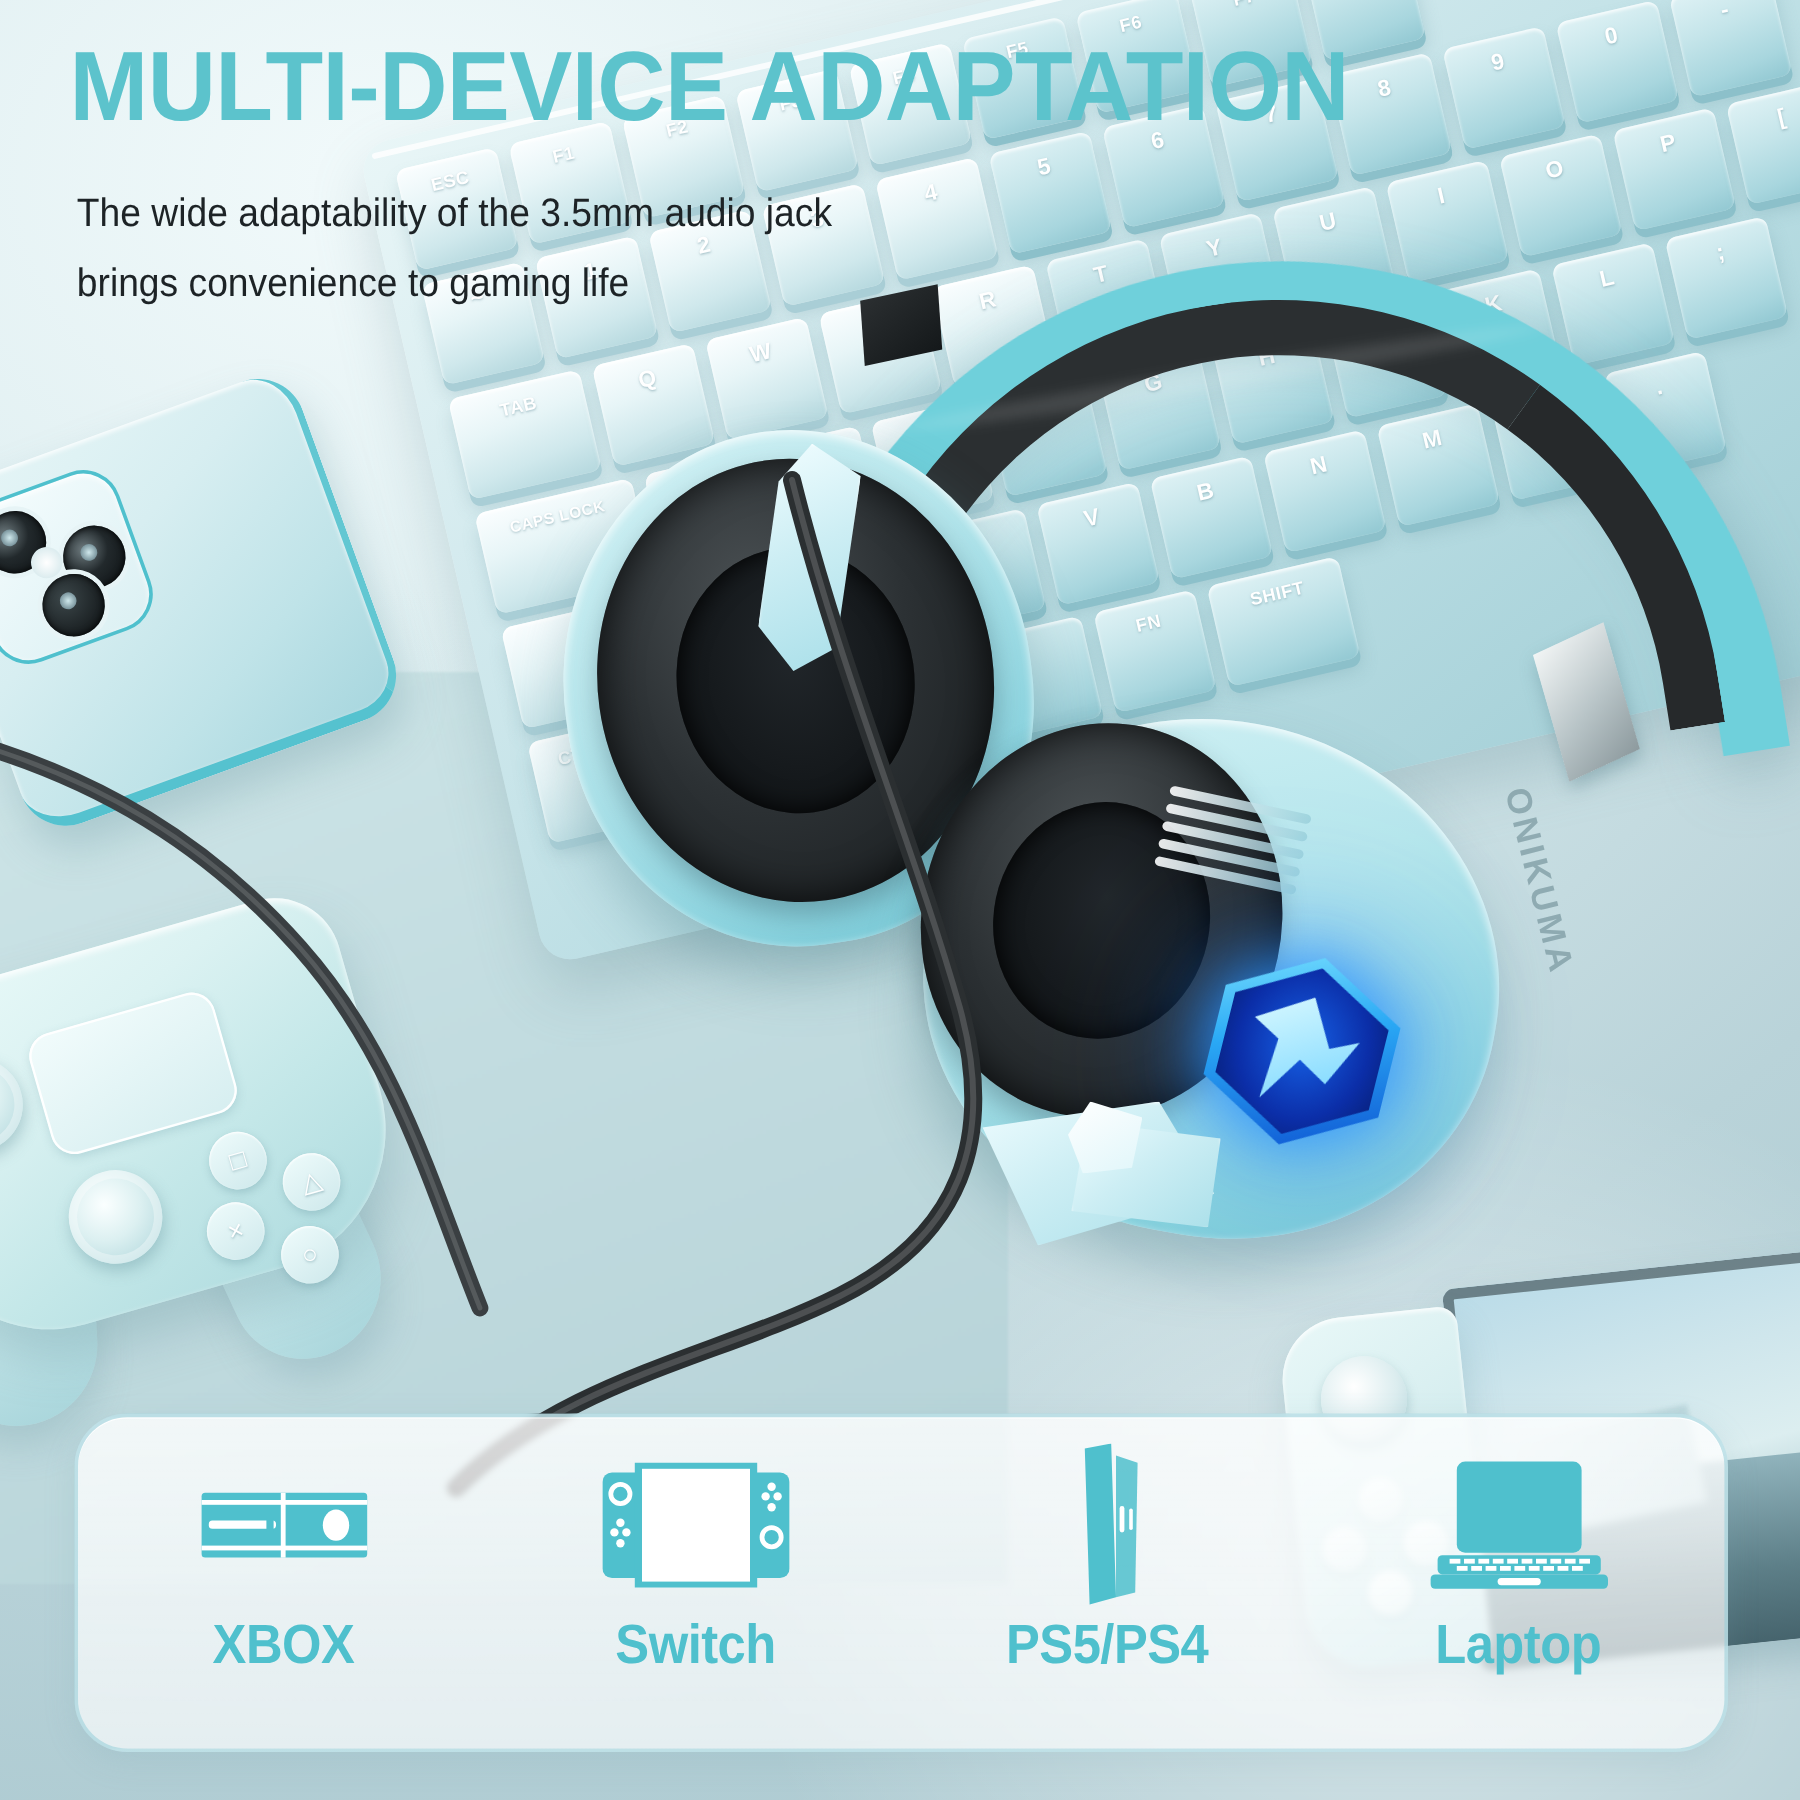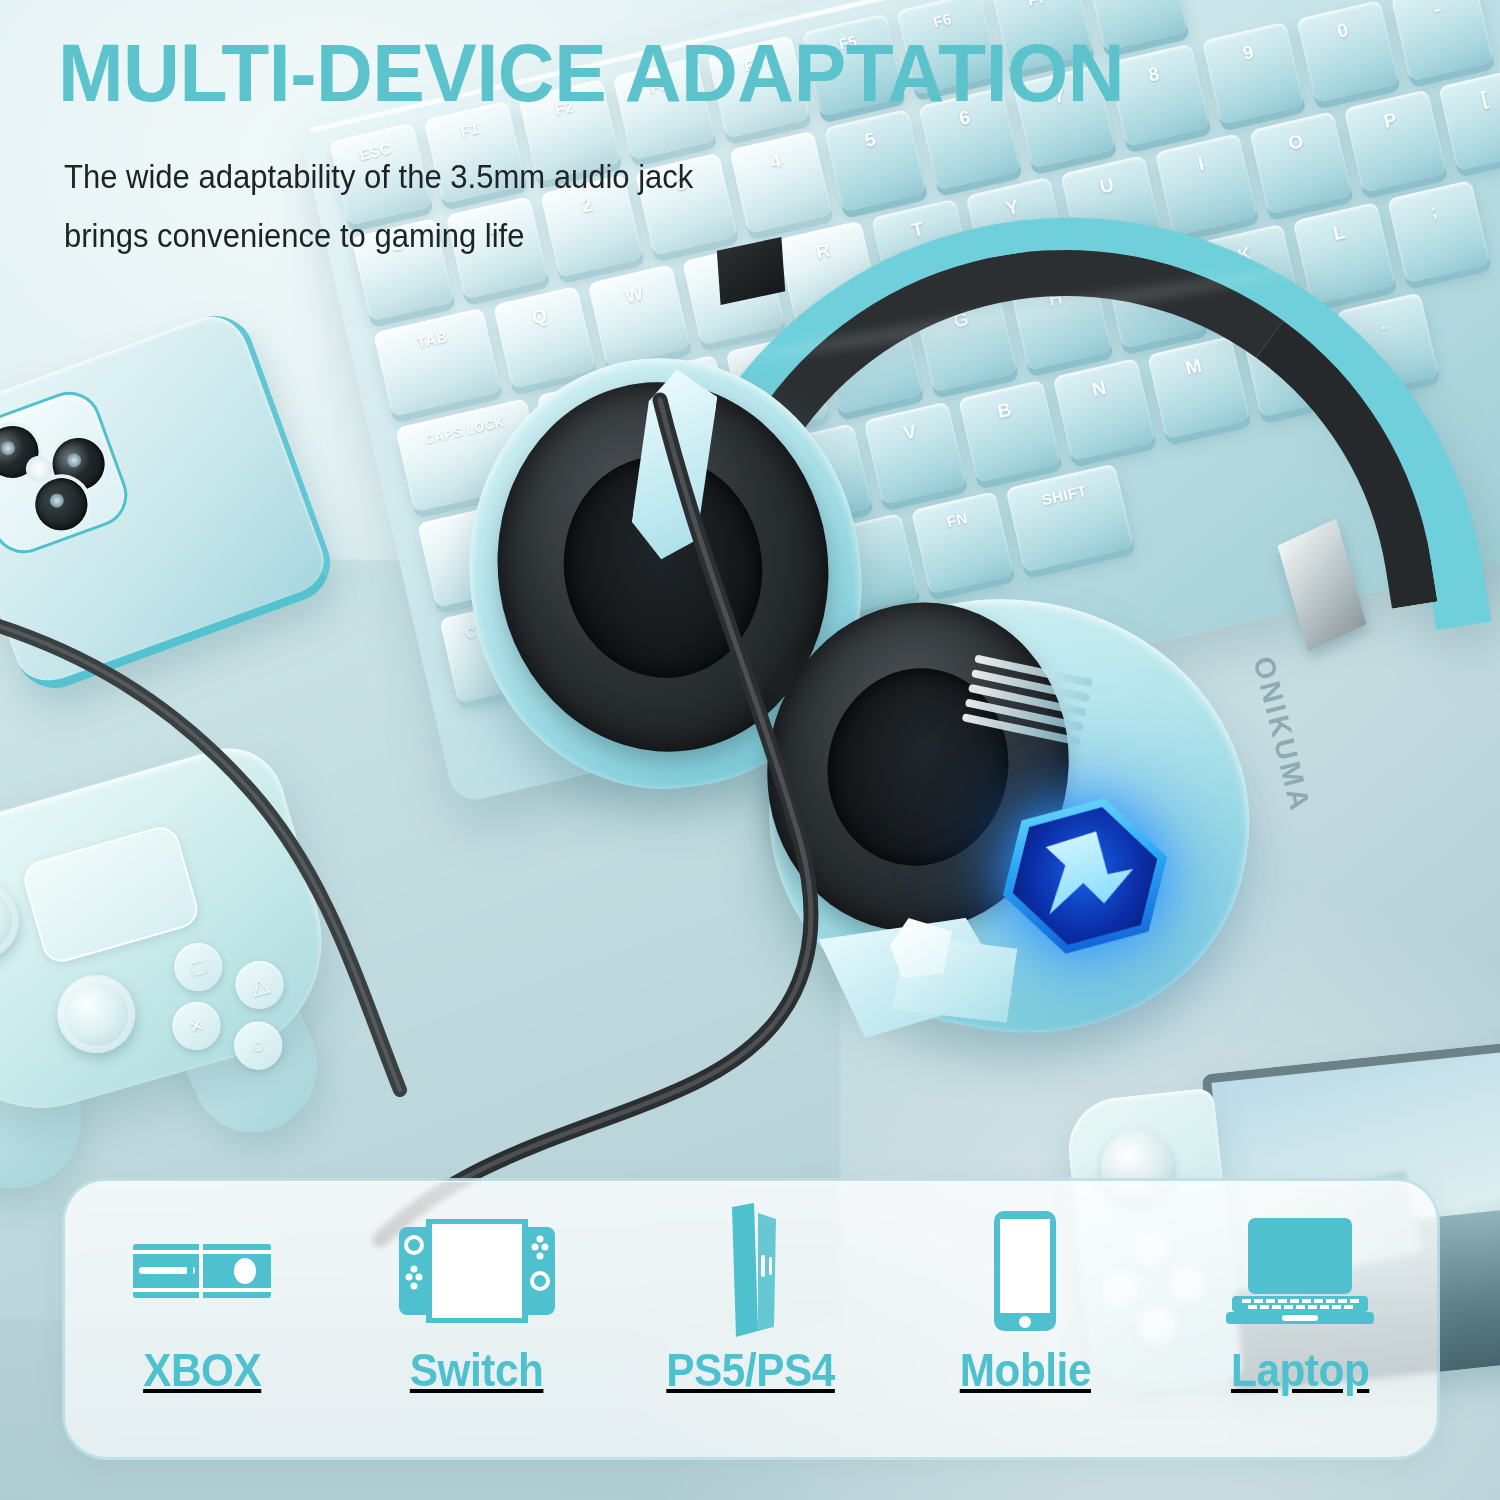--- a/index.html
+++ b/index.html
@@ -330,21 +330,21 @@
     position:absolute; left:62px; top:1178px; width:1378px; height:282px;
     border-radius:44px;
     background:linear-gradient(180deg, rgba(255,255,255,.80) 0%, rgba(255,255,255,.70) 55%, rgba(255,255,255,.66) 100%);
     border:3px solid rgba(150,206,216,.55);
     backdrop-filter:blur(3px);
     box-shadow:0 8px 26px rgba(120,165,175,.18), inset 0 1px 0 rgba(255,255,255,.9);
     display:flex; align-items:stretch;
   }
   .dev{
     flex:1 1 0; display:flex; flex-direction:column;
-    align-items:center; justify-content:flex-start; padding-top:30px; position:relative;text-decoration:underline;
+    align-items:center; justify-content:flex-start; padding-top:30px; position:relative;
   }
   .dev-icon{ height:120px; display:flex; align-items:center; justify-content:center; }
   .dev-label{
     margin-top:12px; font-size:46px; font-weight:700; color:#4fc0cd;
     letter-spacing:-0.5px; transform:scaleX(.92); white-space:nowrap;
   }
   svg{ display:block; }
 </style>
 </head>
 <body>
@@ -577,30 +577,20 @@
         <path d="M18 4 L40 0 L44 128 L22 134 Z" fill="#4fc0cd"></path>
         <path d="M44 10 L62 16 L60 124 L44 128 Z" fill="#4fc0cd" opacity=".85"></path>
         <rect x="47" y="52" width="4" height="22" rx="2" fill="#ffffff"></rect>
         <rect x="55" y="54" width="3" height="18" rx="1.5" fill="#ffffff"></rect>
       </svg>
     </div>
     <div class="dev-label">PS5/PS4</div>
   </div>
 
 
-  <div class="dev">
-    <div class="dev-icon">
-      <svg width="62" height="120" viewBox="0 0 62 120">
-        <rect x="0" y="0" width="62" height="120" rx="10" fill="#4fc0cd"></rect>
-        <rect x="6" y="8" width="50" height="94" fill="#ffffff"></rect>
-        <circle cx="31" cy="111" r="6" fill="#ffffff"></circle>
-      </svg>
-    </div>
-    <div class="dev-label">Moblie</div>
-  </div>
 
   <div class="dev">
     <div class="dev-icon">
       <svg width="148" height="110" viewBox="0 0 148 110">
         <rect x="22" y="2" width="104" height="76" rx="7" fill="#4fc0cd"></rect>
         <rect x="6" y="80" width="136" height="16" rx="4" fill="#4fc0cd"></rect>
         <g fill="#ffffff">
           <rect x="16" y="83" width="9" height="4"></rect>
             <rect x="28" y="83" width="9" height="4"></rect>
           <rect x="40" y="83" width="9" height="4"></rect>

